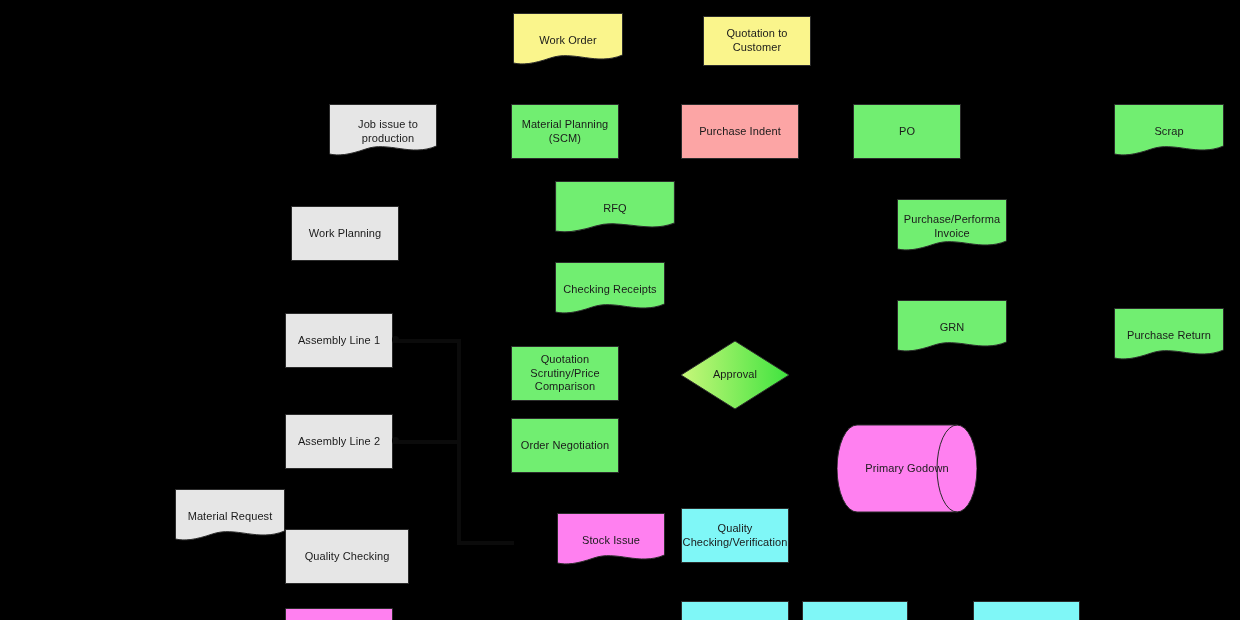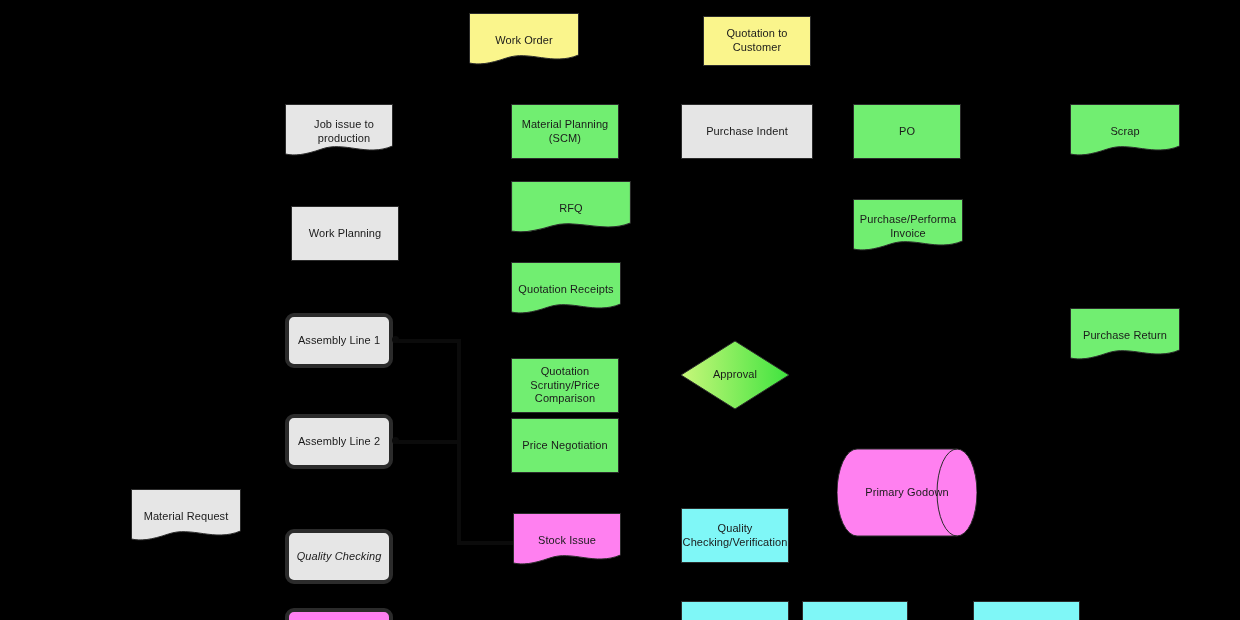--- a/index.html
+++ b/index.html
@@ -34,28 +34,29 @@
     pointer-events: none;
   }
 
   
   .shape-rect {
     border: 1px solid #2b2b2b;
   }
 
   
   .shape-round {
-    border: 4px solid #701a75;
-    border-radius: 9px;
+    border: 1px solid #701a75;
+    border-radius: 1px;
   }
 
   
   .shape-doc {
     border: none;
     background: transparent !important;
+    margin-left: 44px;
   }
   .shape-doc .docsvg {
     position: absolute;
     left: 0; top: 0;
     width: 100%;
     height: 100%;
     z-index: 1;
   }
 
   
@@ -67,21 +68,20 @@
     position: absolute;
     left: 0; top: 0;
     width: 100%; height: 100%;
     z-index: 1;
   }
 
   
   .shape-cyl {
     background: transparent !important;
     border: none;
-    margin-top: 24px;
   }
   .shape-cyl .csvg {
     position: absolute;
     left: 0; top: 0;
     width: 100%; height: 100%;
     z-index: 1;
   }
 
   
   .conn {
@@ -127,21 +127,21 @@
     </div>
     <div class="node shape-rect" style="left: 285px; top: 206px; width: 108px; height: 55px; color: rgb(26, 26, 26); background: rgb(230, 230, 230); border-color: rgb(43, 43, 43); margin-left: 6px;">
       <span class="lbl">Work Planning</span>
     </div>
     <div class="node shape-round" style="left: 285px; top: 313px; width: 108px; height: 55px; color: rgb(26, 26, 26); background: rgb(230, 230, 230); border-color: rgb(43, 43, 43);">
       <span class="lbl">Assembly Line 1</span>
     </div>
     <div class="node shape-round" style="left: 285px; top: 414px; width: 108px; height: 55px; color: rgb(26, 26, 26); background: rgb(230, 230, 230); border-color: rgb(43, 43, 43);">
       <span class="lbl">Assembly Line 2</span>
     </div>
-    <div class="node shape-round" style="left: 285px; top: 529px; width: 108px; height: 55px; color: rgb(26, 26, 26); background: rgb(230, 230, 230); border-color: rgb(43, 43, 43); font-style: italic;">
+    <div class="node shape-round" style="left: 285px; top: 529px; width: 124px; height: 55px; color: rgb(26, 26, 26); background: rgb(230, 230, 230); border-color: rgb(43, 43, 43);">
       <span class="lbl">Quality Checking</span>
     </div>
     <div class="node shape-round" style="left: 285px; top: 608px; width: 108px; height: 55px; color: rgb(26, 26, 26); background: rgb(255, 128, 240); border-color: rgb(43, 43, 43);">
       <span class="lbl"></span>
     </div>
     <div class="node shape-doc" style="left: 131px; top: 489px; width: 110px; height: 55px; color: rgb(26, 26, 26);">
       <svg class="docsvg" viewBox="0 0 110 55" preserveAspectRatio="none">
         <path d="M 0.5 0.5 L 109.5 0.5 L 109.5 42 C 83.6 53, 60.50000000000001 37, 37.400000000000006 45 C 19.8 51, 9.9 52, 0.5 50 Z" fill="#E6E6E6" stroke="#2B2B2B" stroke-width="1"></path>
       </svg>
       <span class="lbl">Material Request</span>
@@ -152,35 +152,35 @@
     <div class="node shape-doc" style="left: 511px; top: 181px; width: 120px; height: 55px; color: rgb(26, 26, 26); text-align: center;">
       <svg class="docsvg" viewBox="0 0 110 55" preserveAspectRatio="none">
         <path d="M 0.5 0.5 L 109.5 0.5 L 109.5 42 C 83.6 53, 60.50000000000001 37, 37.400000000000006 45 C 19.8 51, 9.9 52, 0.5 50 Z" fill="#71EE71" stroke="#2B2B2B" stroke-width="1"></path>
       </svg>
       <span class="lbl">RFQ</span>
     </div>
     <div class="node shape-doc" style="left: 511px; top: 262px; width: 110px; height: 55px; color: rgb(26, 26, 26);">
       <svg class="docsvg" viewBox="0 0 110 55" preserveAspectRatio="none">
         <path d="M 0.5 0.5 L 109.5 0.5 L 109.5 42 C 83.6 53, 60.50000000000001 37, 37.400000000000006 45 C 19.8 51, 9.9 52, 0.5 50 Z" fill="#71EE71" stroke="#2B2B2B" stroke-width="1"></path>
       </svg>
-      <span class="lbl">Quotation Receipts</span>
-    </div>
-    <div class="node shape-rect" style="left: 511px; top: 346px; width: 108px; height: 55px; color: rgb(26, 26, 26); background: rgb(113, 238, 113); border-color: rgb(43, 43, 43); margin-top: 12px;">
+      <span class="lbl">Checking Receipts</span>
+    </div>
+    <div class="node shape-rect" style="left: 511px; top: 346px; width: 108px; height: 55px; color: rgb(26, 26, 26); background: rgb(113, 238, 113); border-color: rgb(43, 43, 43);">
       <span class="lbl">Quotation Scrutiny/Price Comparison</span>
     </div>
     <div class="node shape-rect" style="left: 511px; top: 418px; width: 108px; height: 55px; color: rgb(26, 26, 26); background: rgb(113, 238, 113); border-color: rgb(43, 43, 43);">
-      <span class="lbl">Price Negotiation</span>
+      <span class="lbl">Order Negotiation</span>
     </div>
     <div class="node shape-doc" style="left: 513px; top: 513px; width: 108px; height: 55px; color: rgb(26, 26, 26);">
       <svg class="docsvg" viewBox="0 0 108 55" preserveAspectRatio="none">
         <path d="M 0.5 0.5 L 107.5 0.5 L 107.5 42 C 82.08 53, 59.400000000000006 37, 36.720000000000006 45 C 19.439999999999998 51, 9.719999999999999 52, 0.5 50 Z" fill="#FF80F0" stroke="#2B2B2B" stroke-width="1"></path>
       </svg>
       <span class="lbl">Stock Issue</span>
     </div>
-    <div class="node shape-rect" style="left: 681px; top: 104px; width: 132px; height: 55px; color: rgb(26, 26, 26); background: #e5e5e5; border-color: rgb(43, 43, 43);">
+    <div class="node shape-rect" style="left: 681px; top: 104px; width: 118px; height: 55px; color: rgb(26, 26, 26); background: #fca5a5; border-color: rgb(43, 43, 43);">
       <span class="lbl">Purchase Indent</span>
     </div>
     <div class="node shape-diamond" style="left: 680px; top: 340px; width: 110px; height: 70px; color: rgb(26, 26, 26);">
       <svg class="dsvg" viewBox="0 0 110 70" preserveAspectRatio="none">
         <defs>
           <linearGradient id="dg17" x1="0" y1="0" x2="1" y2="0">
             <stop offset="0%" stop-color="#C8F77A"></stop>
             <stop offset="100%" stop-color="#3FE33F"></stop>
           </linearGradient>
         </defs>
@@ -196,20 +196,26 @@
     </div>
     <div class="node shape-rect" style="left: 853px; top: 104px; width: 108px; height: 55px; color: rgb(26, 26, 26); background: rgb(113, 238, 113); border-color: rgb(43, 43, 43);">
       <span class="lbl">PO</span>
     </div>
     <div class="node shape-doc" style="left: 853px; top: 199px; width: 110px; height: 55px; color: rgb(26, 26, 26);">
       <svg class="docsvg" viewBox="0 0 110 55" preserveAspectRatio="none">
         <path d="M 0.5 0.5 L 109.5 0.5 L 109.5 42 C 83.6 53, 60.50000000000001 37, 37.400000000000006 45 C 19.8 51, 9.9 52, 0.5 50 Z" fill="#71EE71" stroke="#2B2B2B" stroke-width="1"></path>
       </svg>
       <span class="lbl">Purchase/Performa Invoice</span>
     </div>
+    <div class="node shape-doc" style="left: 853px; top: 300px; width: 110px; height: 55px; color: rgb(26, 26, 26);">
+      <svg class="docsvg" viewBox="0 0 110 55" preserveAspectRatio="none">
+        <path d="M 0.5 0.5 L 109.5 0.5 L 109.5 42 C 83.6 53, 60.50000000000001 37, 37.400000000000006 45 C 19.8 51, 9.9 52, 0.5 50 Z" fill="#71EE71" stroke="#2B2B2B" stroke-width="1"></path>
+      </svg>
+      <span class="lbl">GRN</span>
+    </div>
     <div class="node shape-cyl" style="left: 837px; top: 424px; width: 140px; height: 89px; color: rgb(26, 26, 26);">
       <svg class="csvg" viewBox="0 0 140 89" preserveAspectRatio="none">
         <path d="M 20 1 L 120 1 A 20 43.5 0 0 1 120 88 L 20 88 A 20 43.5 0 0 1 20 1 Z" fill="#FF80F0" stroke="#2B2B2B" stroke-width="1"></path>
         <path d="M 120 1 A 20 43.5 0 0 0 120 88" fill="none" stroke="#2B2B2B" stroke-width="1"></path>
       </svg>
       <span class="lbl">Primary Godown</span>
     </div>
     <div class="node shape-rect" style="left: 802px; top: 601px; width: 106px; height: 55px; color: rgb(26, 26, 26); background: rgb(127, 247, 247); border-color: rgb(43, 43, 43);">
       <span class="lbl"></span>
     </div>

